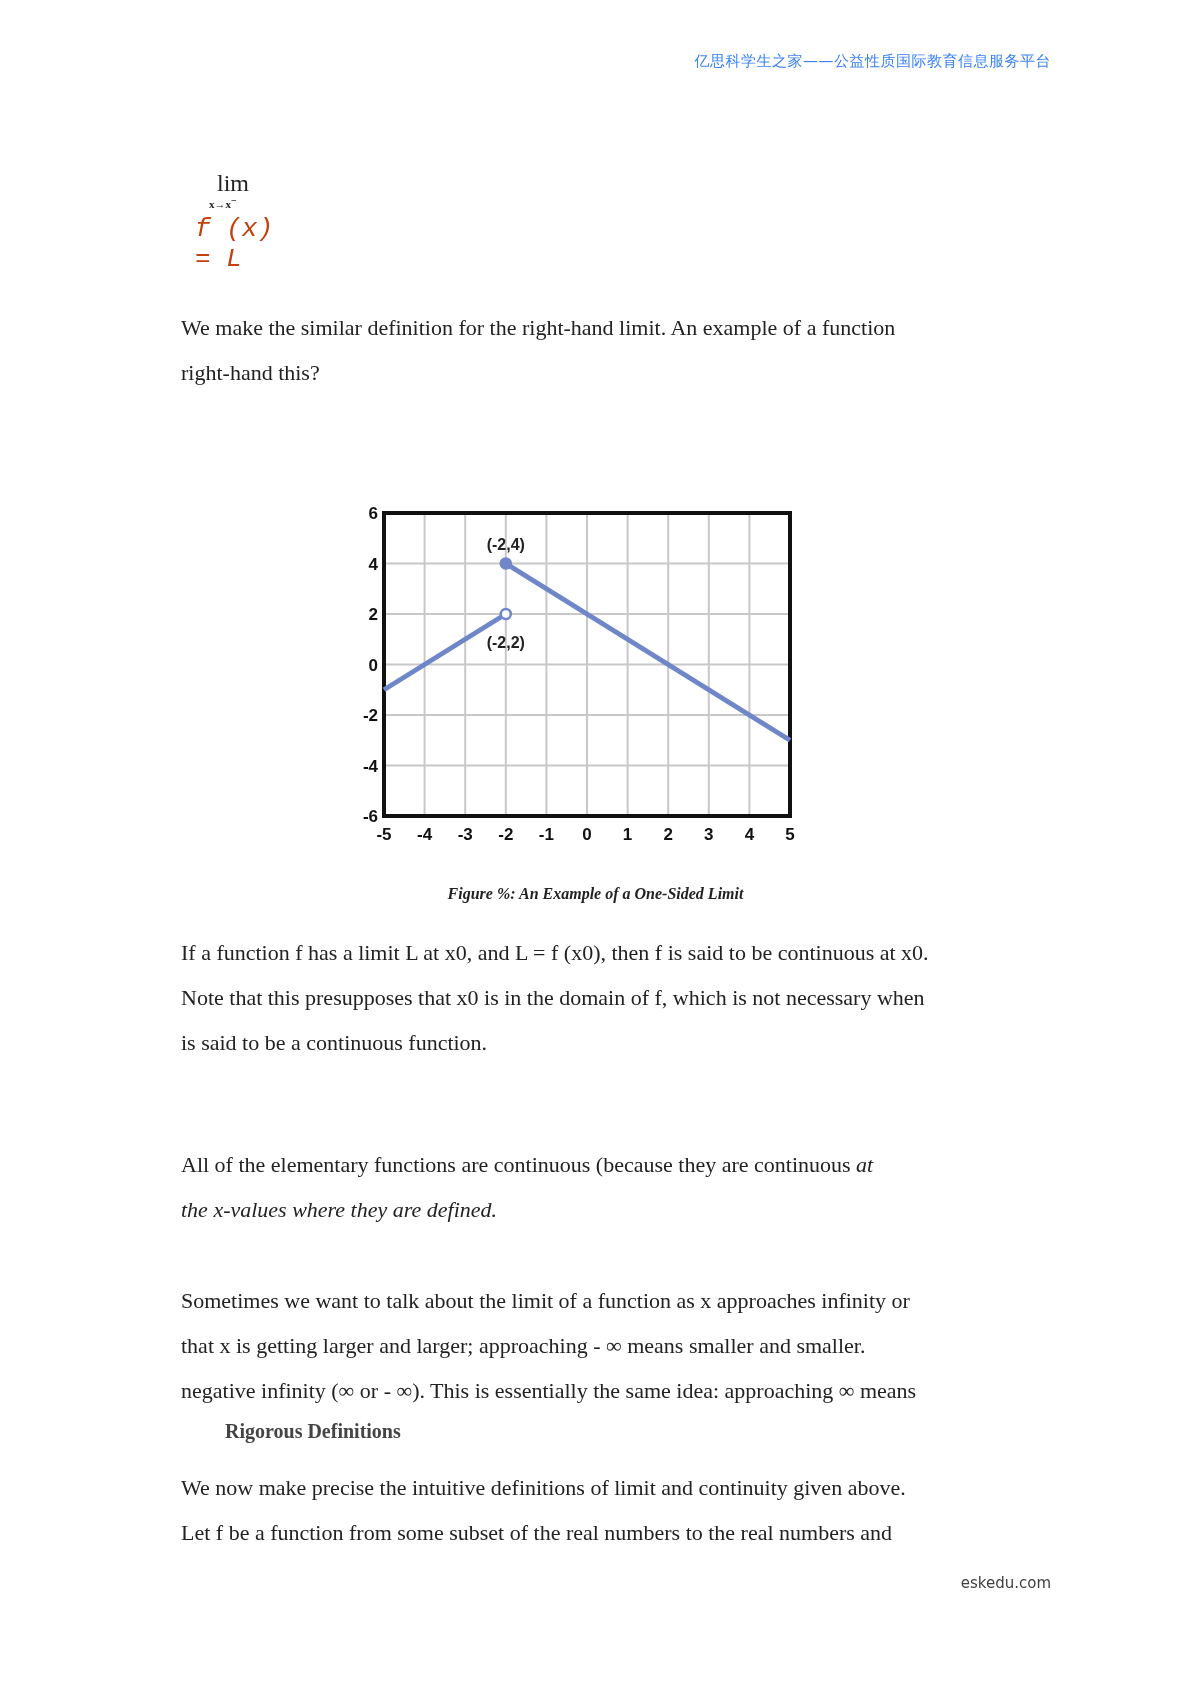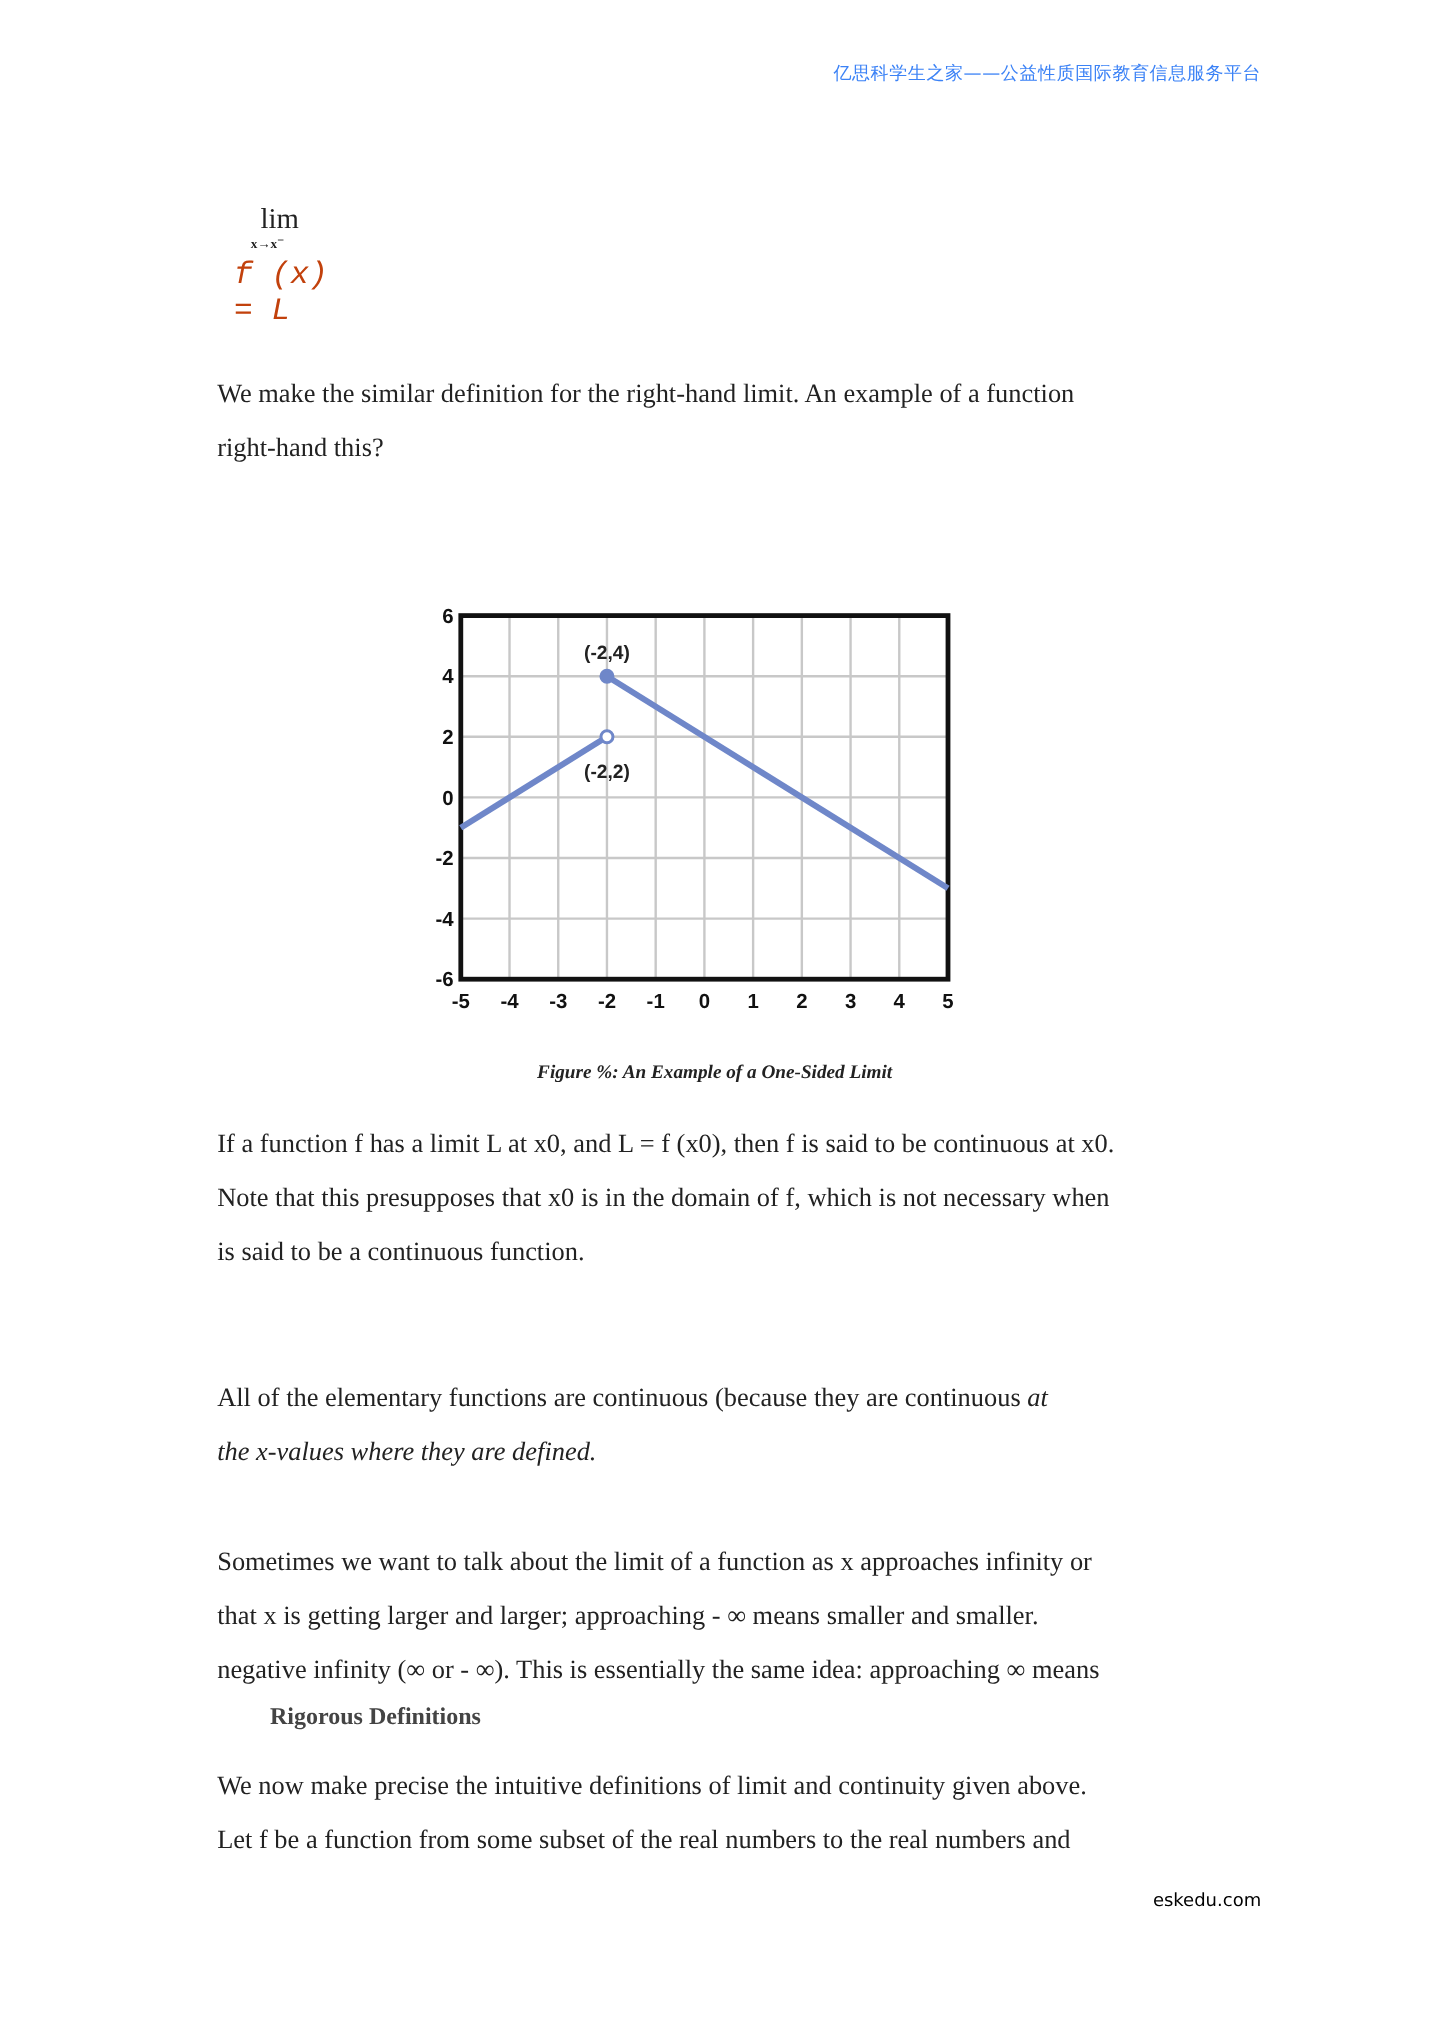--- a/index.html
+++ b/index.html
@@ -1,21 +1,21 @@
 <!DOCTYPE html>
 <html><head>
 <meta charset="utf-8">
 <style>
   html, body { margin: 0; padding: 0; background: #ffffff; }
   body { width: 1191px; height: 1684px; position: relative; overflow: hidden;
          font-family: "Liberation Serif", "DejaVu Serif", serif; color: #222; }
   .header { position: absolute; top: 52px; right: 140px; font-family: "DejaVu Sans", sans-serif;
             font-size: 15px; color: #3b82f6; letter-spacing: 0.5px; }
   .footer { position: absolute; top: 1574px; right: 140px; font-family: "DejaVu Sans", sans-serif;
-            font-size: 15px; color: #000000; }
+            font-size: 15px; color: #404040; }
   .formula { position: absolute; left: 195px; top: 170px; width: 90px; height: 75px; }
   .formula .lim { position: absolute; left: 22px; top: 0; font-size: 24px; font-family: "Liberation Serif", serif; }
   .formula .sub { position: absolute; left: 14px; top: 28px; font-size: 11px; font-family: "Liberation Serif", serif; font-weight: bold; }
   .formula .sub .sup { position: relative; top: -4px; font-size: 10px; }
   .formula .fx { position: absolute; left: 0; top: 44px; font-size: 26px; font-family: Liberation Mono, monospace; font-style: italic; color: #c2410c; }
   .para { position: absolute; left: 181px; width: 840px; font-size: 22px; line-height: 45px; margin: 0; }
   .para i { font-style: italic; }
   .caption { position: absolute; left: 0; width: 1191px; top: 885px; text-align: center;
              font-size: 16px; font-weight: bold; font-style: italic; }
   .heading { position: absolute; left: 181px; top: 1420px; font-size: 20px; font-weight: bold; color: #444; margin-left: 44px; }

